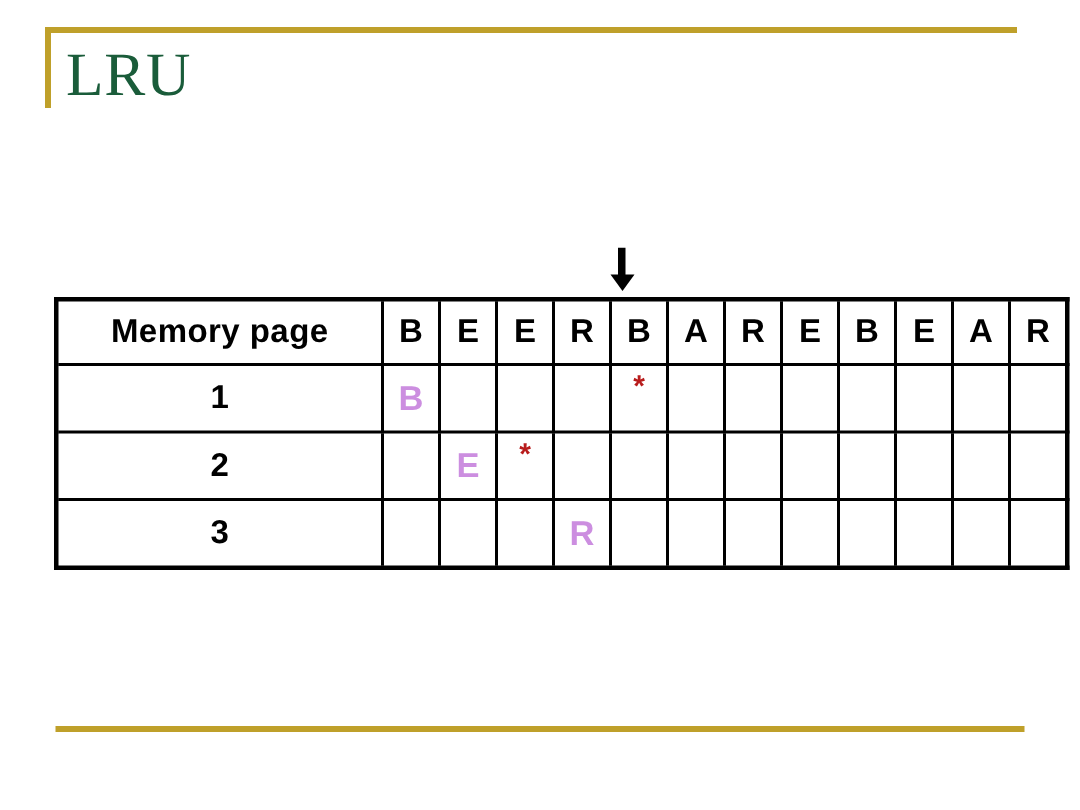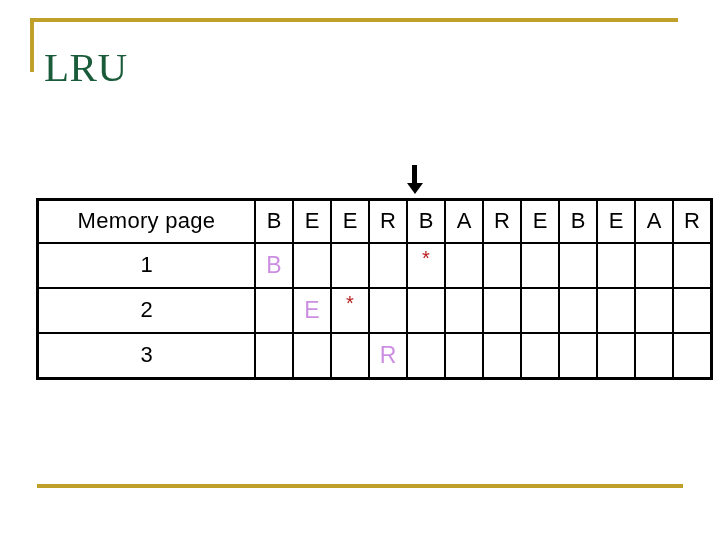--- a/index.html
+++ b/index.html
@@ -38,21 +38,21 @@
     top: 484px;
     width: 646px;
     height: 4px;
     background: #bfa02a;
   }
 
   
   #slide-title {
     position: absolute;
     left: 44px;
-    top: 44px;
+    top: 26px;
     font-family: "Liberation Serif", serif;
     font-size: 41px;
     line-height: 46px;
     color: #1a5c3a;
     letter-spacing: 0.5px;
     white-space: nowrap;
   }
 
   
   #pointer-arrow {
@@ -80,20 +80,21 @@
   }
   table.memory-table td {
     border: 2px solid #000000;
     padding: 0;
     text-align: center;
     vertical-align: middle;
     font-family: "Liberation Sans", sans-serif;
     font-size: 22px;
     color: #000000;
     background: #ffffff;
+    font-weight: bold;
   }
   table.memory-table tr { height: 43px; }
   td.label-col { width: 215px; }
   td.seq-col  { width: 36px; }
 
   td.header-label {
     font-size: 21px;
     letter-spacing: 0.3px;
   }
   td.header-letter {

